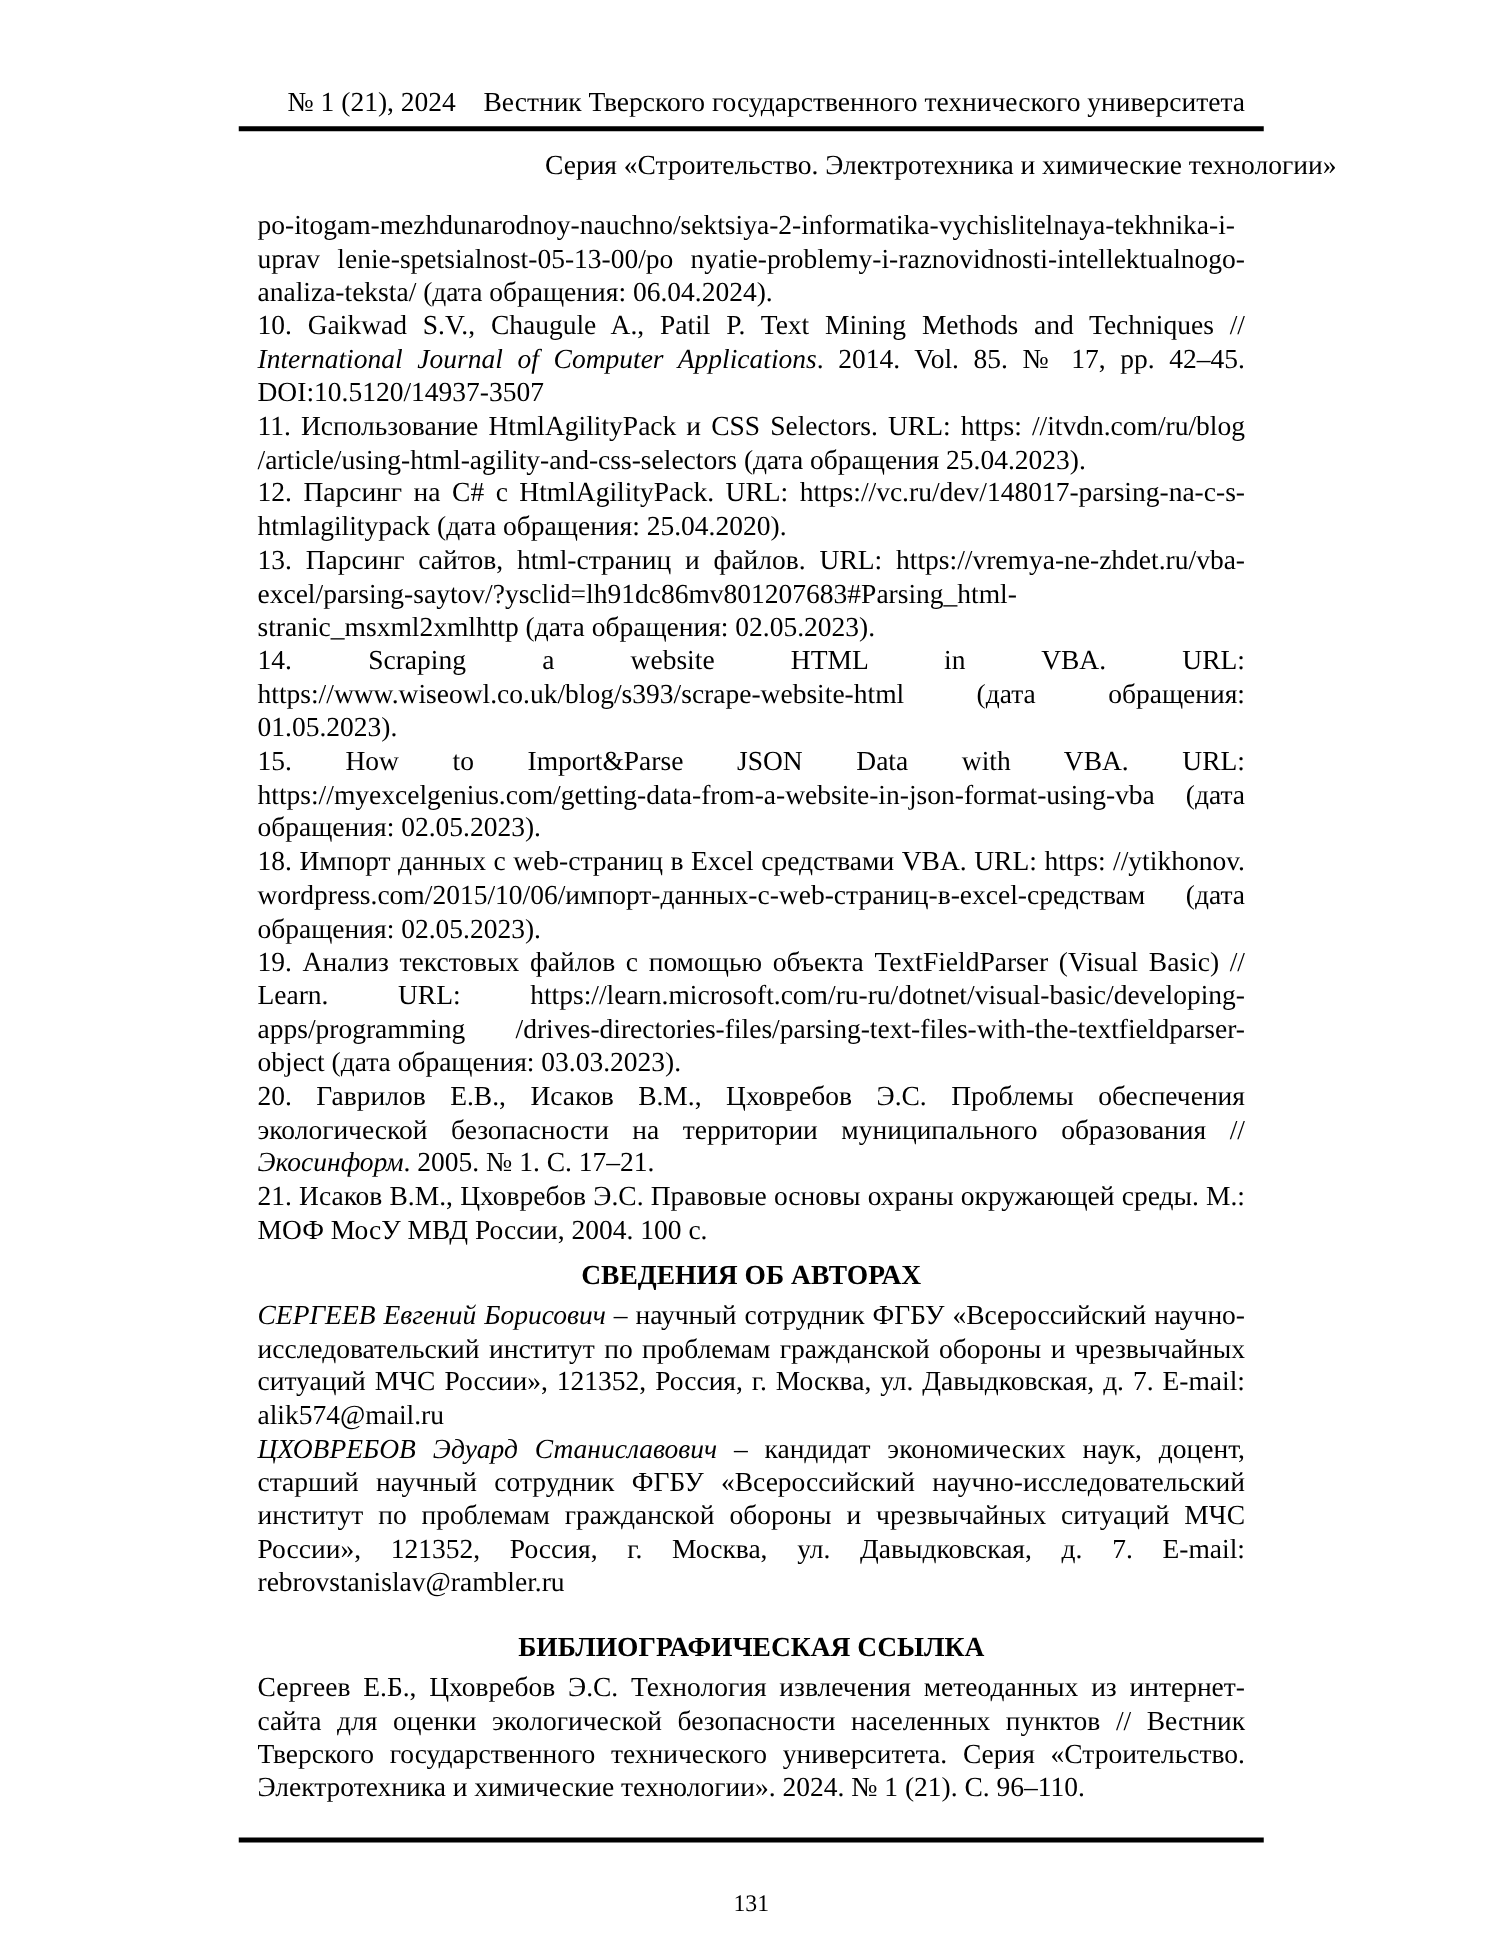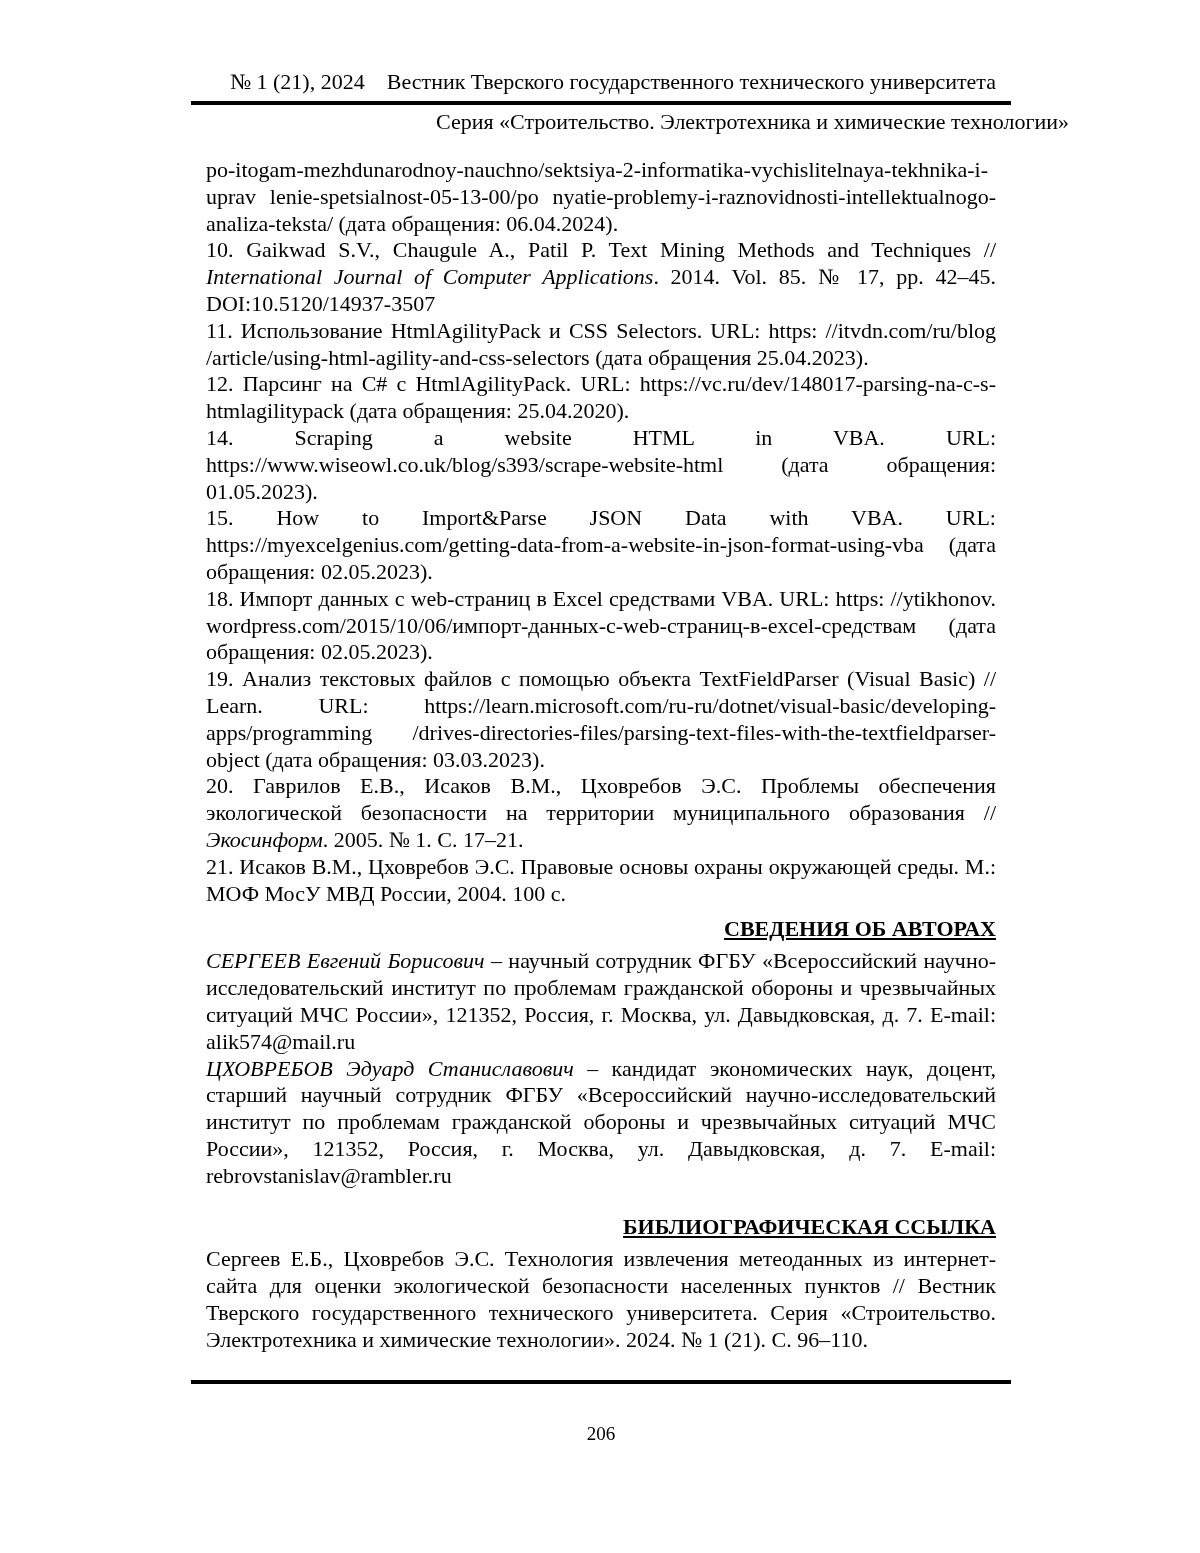--- a/index.html
+++ b/index.html
@@ -12,34 +12,34 @@
     position:relative; overflow:hidden;
     margin:0 auto;
   }
   .content { padding:68px 138px 0 140px; }
 
   
   .header-row { display:flex; line-height:27px; }
   .issue { width:230px; padding-left:24px; white-space:nowrap; }
   .journal { flex:1; text-align:center; white-space:nowrap; }
   .rule { height:4px; background:#000000; margin:6px -15px 0 -15px; }
-  .series { padding-left:230px; text-align:center; margin-top:3px; line-height:27px; white-space:nowrap; }
+  .series { padding-left:230px; text-align:center; margin-top:13px; line-height:27px; white-space:nowrap; }
 
   
   .refs { margin-top:22px; }
   p.para {
     text-align:justify;
     line-height:26.8px;
     overflow-wrap:break-word;
   }
   .it { font-style:italic; }
 
   h2.sec {
-    font-size:22px; font-weight:bold; text-align:right;
-    line-height:27px; margin:8px 0 6px 0;text-decoration:underline;
+    font-size:22px; font-weight:bold; text-align:center;
+    line-height:27px; margin:8px 0 6px 0;
   }
   h2.sec-2 { margin-top:24px; }
 
   .bottom-rule { height:4px; background:#000000; margin:26px -15px 0 -15px; }
   .pageno { text-align:center; font-size:19px; margin-top:38px; line-height:24px; }
 </style>
 </head>
 <body>
 
 <div class="page">
@@ -52,36 +52,37 @@
       </div>
       <div class="rule"></div>
       <div class="series">Серия «Строительство. Электротехника и химические технологии»</div>
     </div>
 
     <div class="refs">
       <p class="para"><span>po-itogam-mezhdunarodnoy-nauchno/sektsiya-2-informatika-vychislitelnaya-tekhnika-i-uprav lenie-spetsialnost-05-13-00/po nyatie-problemy-i-raznovidnosti-intellektualnogo-analiza-teksta/ (дата обращения: 06.04.2024).</span></p>
       <p class="para"><span>10. Gaikwad S.V., Chaugule A., Patil P. Text Mining Methods and Techniques // </span><span class="it">International Journal of Computer Applications</span><span>. 2014. Vol. 85. № 17, pp. 42–45. DOI:10.5120/14937-3507</span></p>
       <p class="para"><span>11. Использование HtmlAgilityPack и CSS Selectors. URL: https: //itvdn.com/ru/blog /article/using-html-agility-and-css-selectors (дата обращения 25.04.2023).</span></p>
       <p class="para"><span>12. Парсинг на C# с HtmlAgilityPack. URL: https://vc.ru/dev/148017-parsing-na-c-s-htmlagilitypack (дата обращения: 25.04.2020).</span></p>
+      <p class="para"><span>13. Парсинг сайтов, html-страниц и файлов. URL: https://vremya-ne-zhdet.ru/vba-excel/parsing-saytov/?ysclid=lh91dc86mv801207683#Parsing_html-stranic_msxml2xmlhttp (дата обращения: 02.05.2023).</span></p>
       <p class="para"><span>14. Scraping a website HTML in VBA. URL: https://www.wiseowl.co.uk/blog/s393/scrape-website-html (дата обращения: 01.05.2023).</span></p>
       <p class="para"><span>15. How to Import&amp;Parse JSON Data with VBA. URL: https://myexcelgenius.com/getting-data-from-a-website-in-json-format-using-vba (дата обращения: 02.05.2023).</span></p>
       <p class="para"><span>18. Импорт данных с web-страниц в Excel средствами VBA. URL: https: //ytikhonov. wordpress.com/2015/10/06/импорт-данных-с-web-страниц-в-excel-средствам (дата обращения: 02.05.2023).</span></p>
       <p class="para"><span>19. Анализ текстовых файлов с помощью объекта TextFieldParser (Visual Basic) // Learn. URL: https://learn.microsoft.com/ru-ru/dotnet/visual-basic/developing-apps/programming /drives-directories-files/parsing-text-files-with-the-textfieldparser-object (дата обращения: 03.03.2023).</span></p>
       <p class="para"><span>20. Гаврилов Е.В., Исаков В.М., Цховребов Э.С. Проблемы обеспечения экологической безопасности на территории муниципального образования // </span><span class="it">Экосинформ</span><span>. 2005. № 1. С. 17–21.</span></p>
       <p class="para"><span>21. Исаков В.М., Цховребов Э.С. Правовые основы охраны окружающей среды. М.: МОФ МосУ МВД России, 2004. 100 с.</span></p>
     </div>
 
     <div class="authors">
       <h2 class="sec">СВЕДЕНИЯ ОБ АВТОРАХ</h2>
       <p class="para"><span class="it">СЕРГЕЕВ Евгений Борисович</span><span> – научный сотрудник ФГБУ «Всероссийский научно-исследовательский институт по проблемам гражданской обороны и чрезвычайных ситуаций МЧС России», 121352, Россия, г. Москва, ул. Давыдковская, д. 7. E-mail: alik574@mail.ru</span></p>
       <p class="para"><span class="it">ЦХОВРЕБОВ Эдуард Станиславович</span><span> – кандидат экономических наук, доцент, старший научный сотрудник ФГБУ «Всероссийский научно-исследовательский институт по проблемам гражданской обороны и чрезвычайных ситуаций МЧС России», 121352, Россия, г. Москва, ул. Давыдковская, д. 7. E-mail: rebrovstanislav@rambler.ru</span></p>
     </div>
 
     <div class="citation">
       <h2 class="sec sec-2">БИБЛИОГРАФИЧЕСКАЯ ССЫЛКА</h2>
       <p class="para"><span>Сергеев Е.Б., Цховребов Э.С. Технология извлечения метеоданных из интернет-сайта для оценки экологической безопасности населенных пунктов // Вестник Тверского государственного технического университета. Серия «Строительство. Электротехника и химические технологии». 2024. № 1 (21). С. 96–110.</span></p>
     </div>
 
     <div class="bottom-rule"></div>
-    <div class="pageno">206</div>
+    <div class="pageno">131</div>
 
   </div>
 </div>
 
 </body></html>

